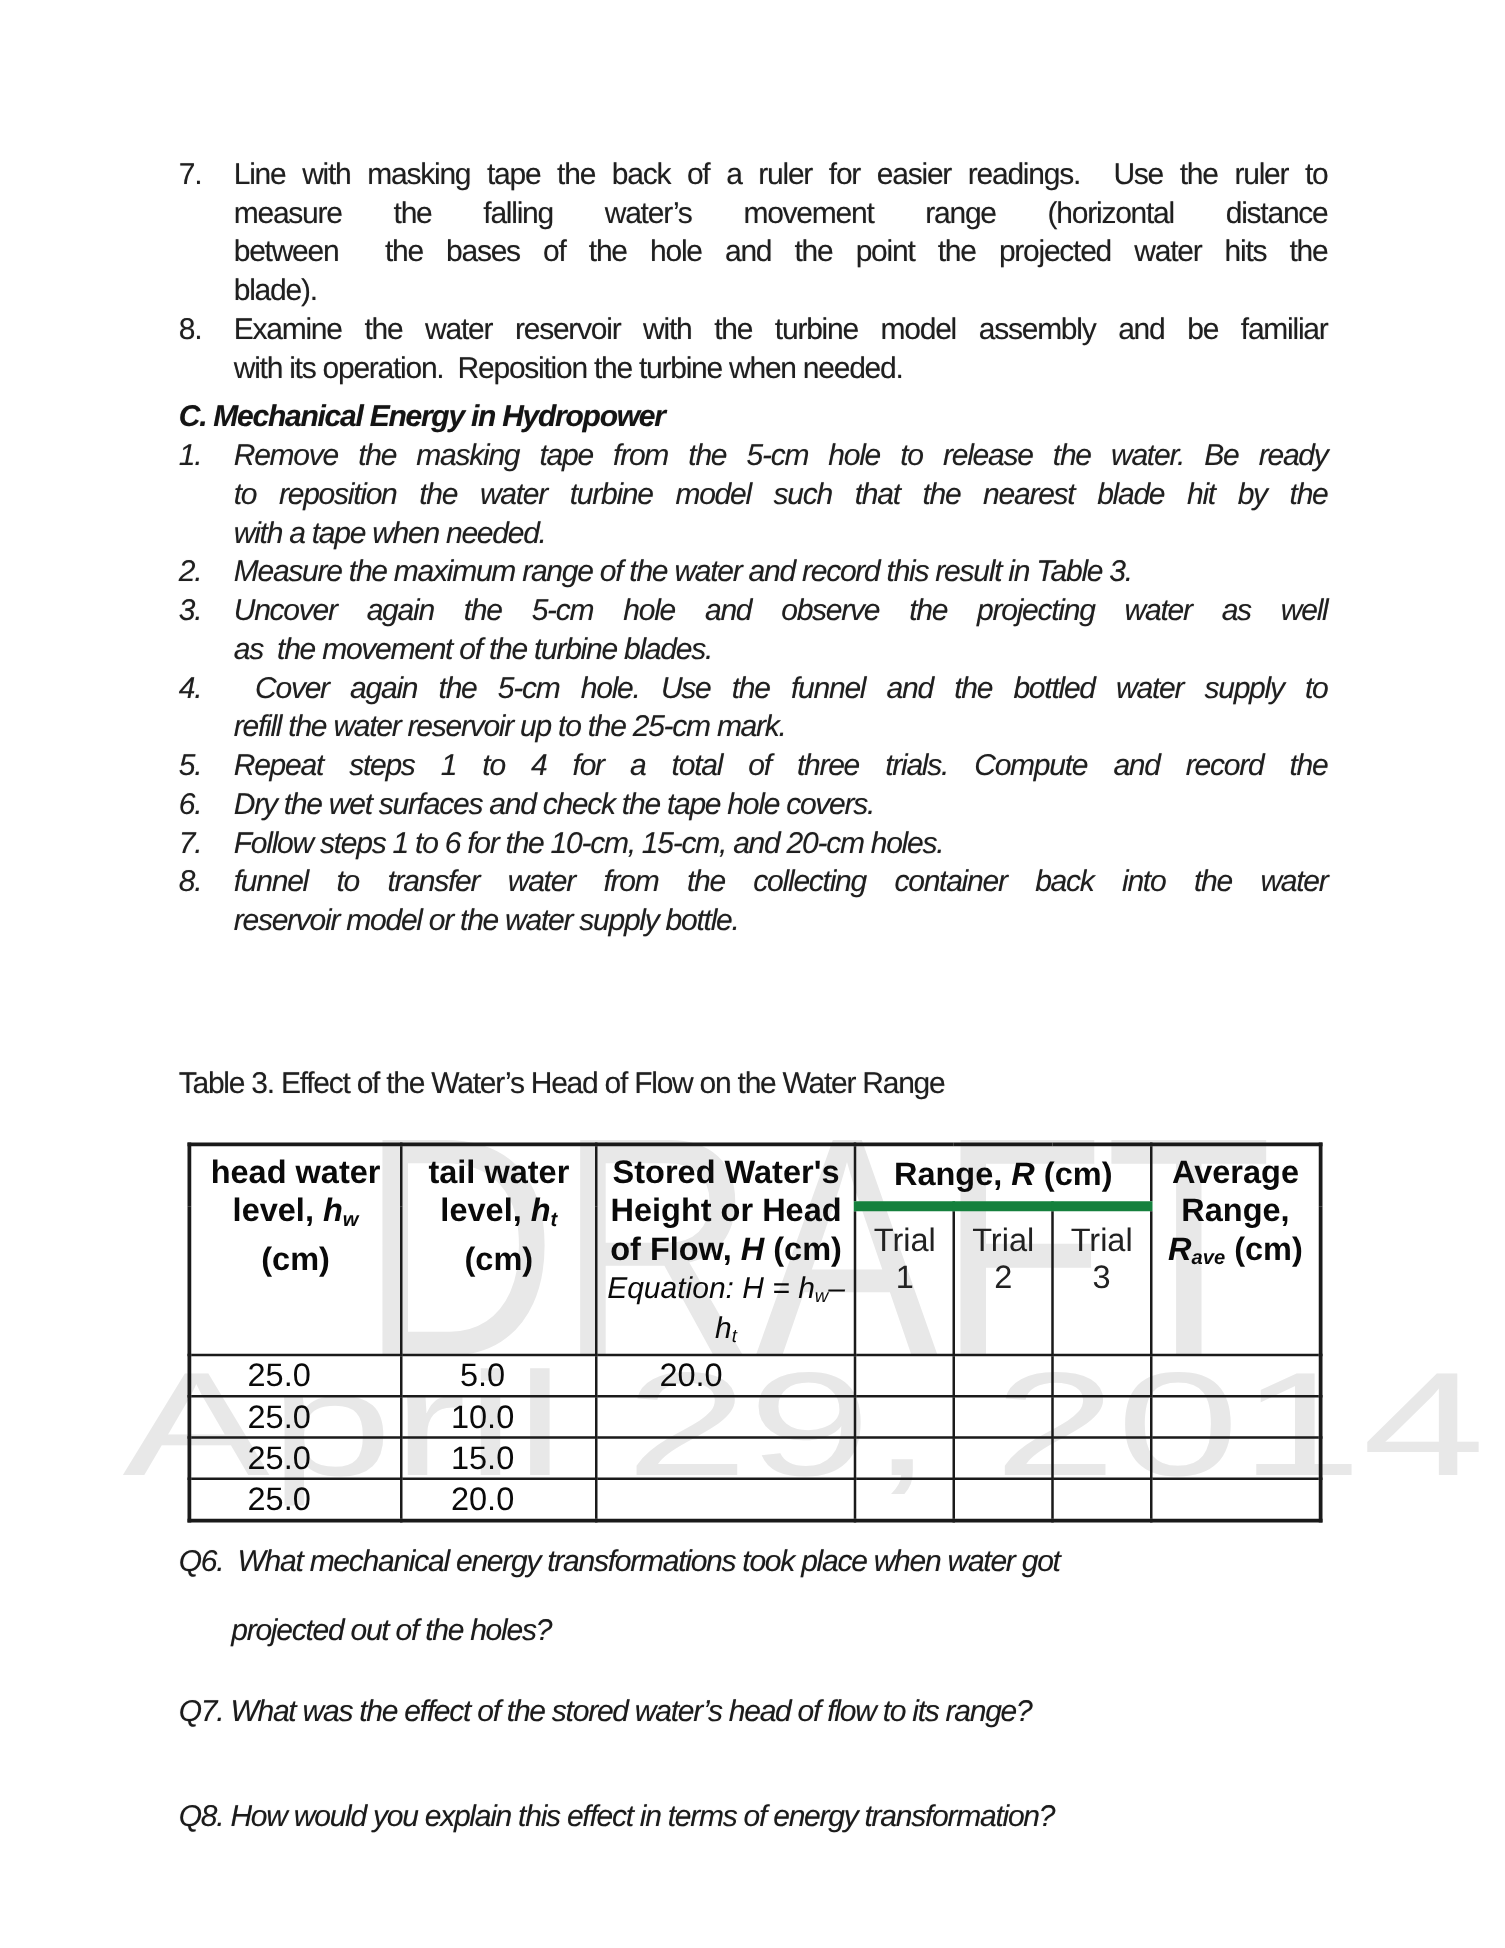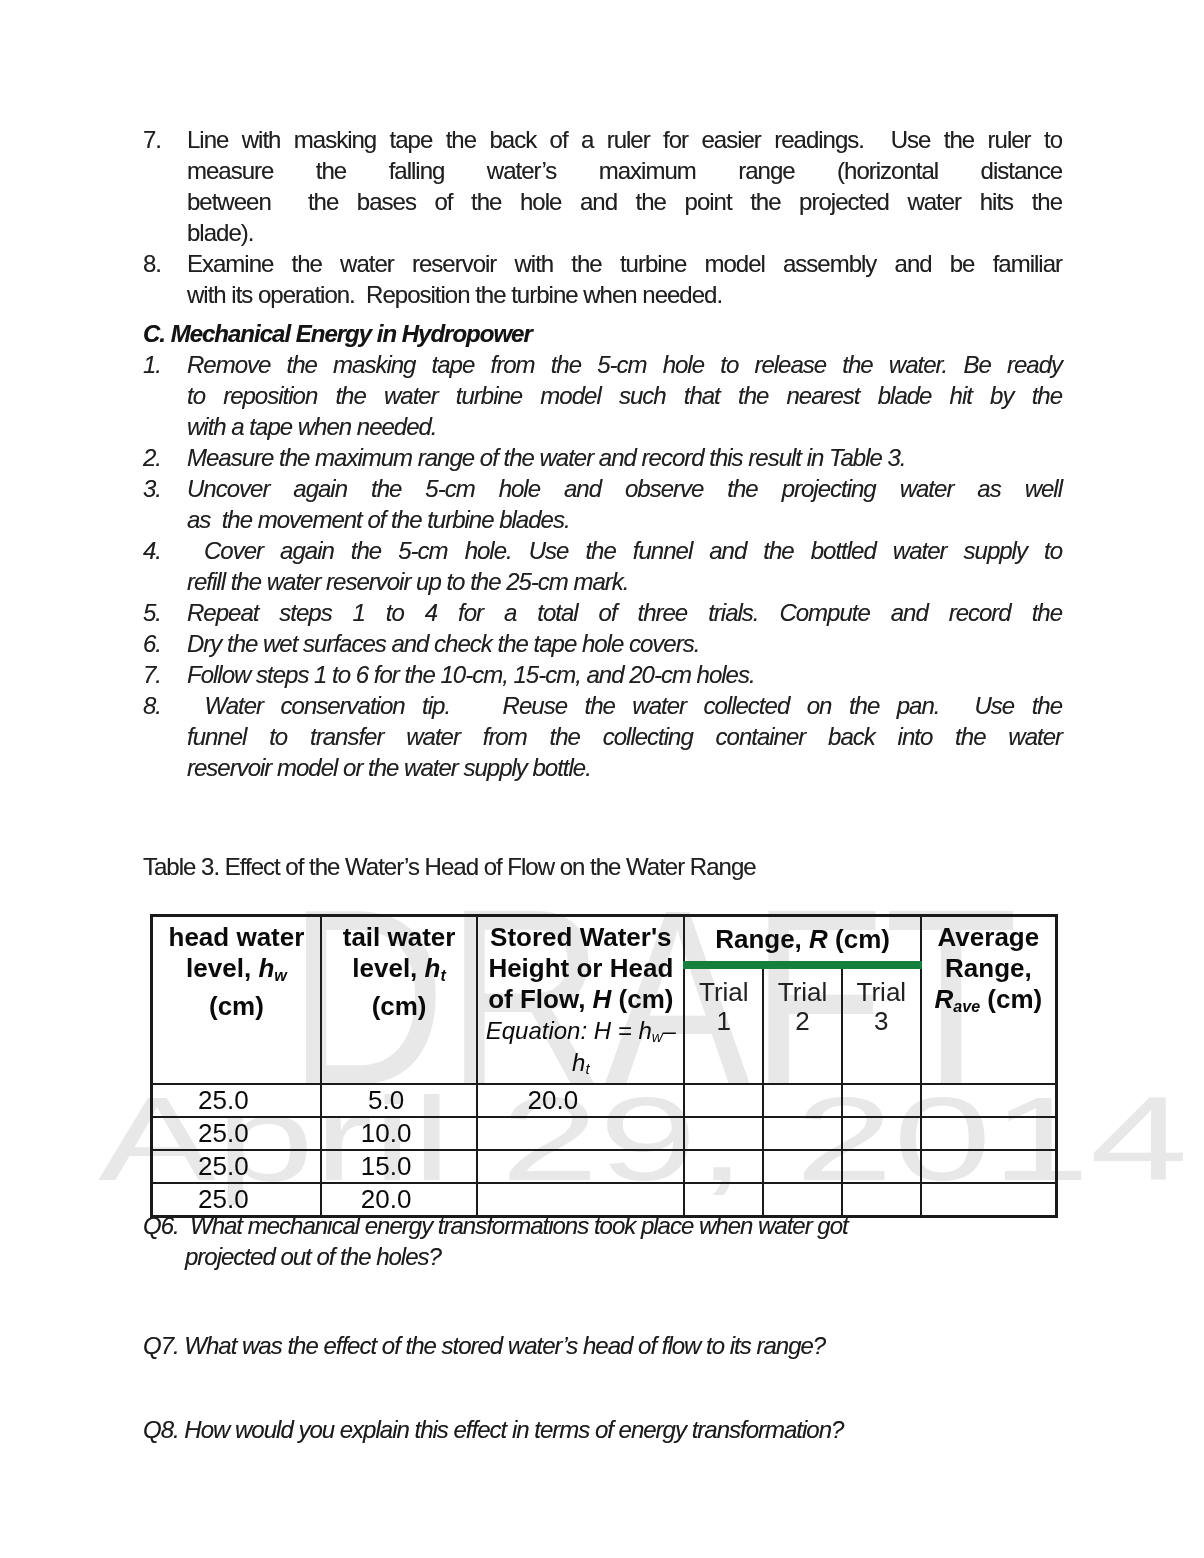--- a/index.html
+++ b/index.html
@@ -46,21 +46,21 @@
   .eq-line { font-weight: normal; font-style: italic; font-size: 24px; line-height: 26px; margin-top: 3px; letter-spacing: 0; }
   .v-it { font-style: italic; }
   .sub { font-size: 0.62em; vertical-align: -0.22em; letter-spacing: 0; }
   .dtable tbody td { height: 33px; line-height: 31px; vertical-align: middle; }
   .dtable tbody .c0 { text-align: left; padding-left: 45px; }
   .dtable tbody .c1 { text-align: center; padding-right: 26px; }
   .dtable tbody .c2 { text-align: center; padding-right: 56px; }
   .dtable tbody .c3, .dtable tbody .c4, .dtable tbody .c5, .dtable tbody .c6 { text-align: center; }
   
   .question { position: absolute; left: 143px; width: 919px; font-style: italic; color: #1b1b1b; }
-  .question .line { line-height: 31px; }
+  .question .line { line-height: 31px; margin-top: 24px; }
   .question .line + .line { padding-left: 42px; }
   .q6 { top: 1210px; }
   .q7 { top: 1330px; }
   .q8 { top: 1414px; }
 </style>
 </head>
 <body>
 
 <svg class="wm wm-draft" width="760" height="230" viewBox="0 0 760 230">
   <text x="0" y="206" font-family="Liberation Sans, sans-serif" font-size="250" textLength="730" lengthAdjust="spacingAndGlyphs" fill="#e8e8e8">DRAFT</text>
@@ -68,21 +68,21 @@
 <svg class="wm wm-date" width="1109" height="145" viewBox="0 0 1109 145">
   <text x="3" y="105" font-family="Liberation Sans, sans-serif" font-size="118" textLength="1090" lengthAdjust="spacingAndGlyphs" fill="#e8e8e8">April 29, 2014</text>
 </svg>
 
 <div class="layer">
 
   <div class="block blockA body-text">
       <div class="item">
         <span class="num">7.</span>
         <div class="line">Line with masking tape the back of a ruler for easier readings.&nbsp; Use the ruler to</div>
-        <div class="line">measure the falling water’s maximum range (horizontal distance</div>
+        <div class="line">measure the falling water’s movement range (horizontal distance</div>
         <div class="line">between&nbsp; the bases of the hole and the point the projected water hits the</div>
         <div class="line last">blade).</div>
       </div>
       <div class="item">
         <span class="num">8.</span>
         <div class="line">Examine the water reservoir with the turbine model assembly and be familiar</div>
         <div class="line last">with its operation.&nbsp; Reposition the turbine when needed.</div>
       </div>
     </div>
 
@@ -116,21 +116,20 @@
         <div class="item">
           <span class="num">6.</span>
           <div class="line last">Dry the wet surfaces and check the tape hole covers.</div>
         </div>
         <div class="item">
           <span class="num">7.</span>
           <div class="line last">Follow steps 1 to 6 for the 10-cm, 15-cm, and 20-cm holes.</div>
         </div>
         <div class="item">
           <span class="num">8.</span>
-          <div class="line">&nbsp;Water conservation tip.&nbsp;&nbsp; Reuse the water collected on the pan.&nbsp; Use the</div>
           <div class="line">funnel to transfer water from the collecting container back into the water</div>
           <div class="line last">reservoir model or the water supply bottle.</div>
         </div>
       </div>
   </div>
 
   <div class="caption">Table 3. Effect of the Water’s Head of Flow on the Water Range</div>
 
   <table class="dtable">
     <colgroup>

